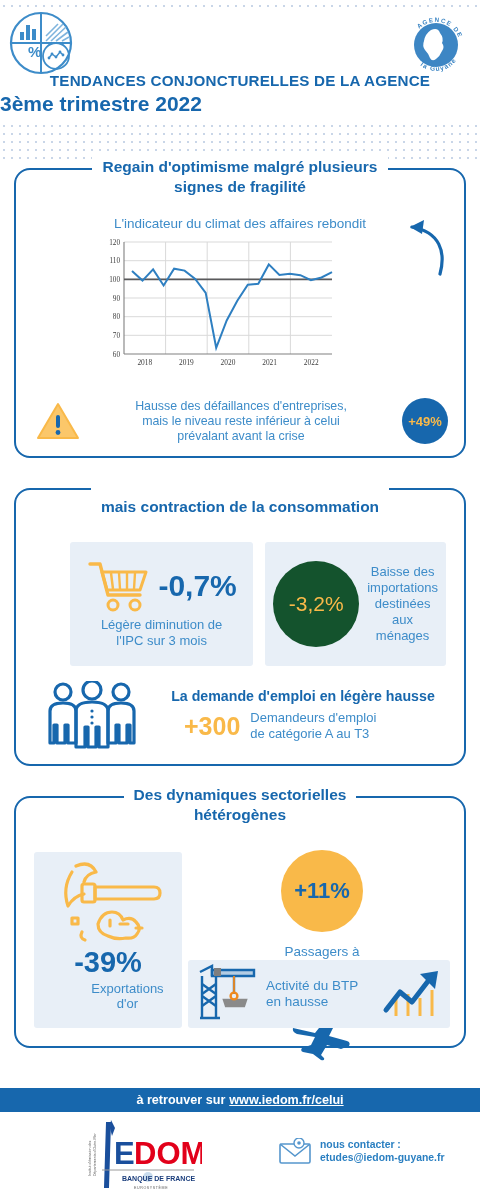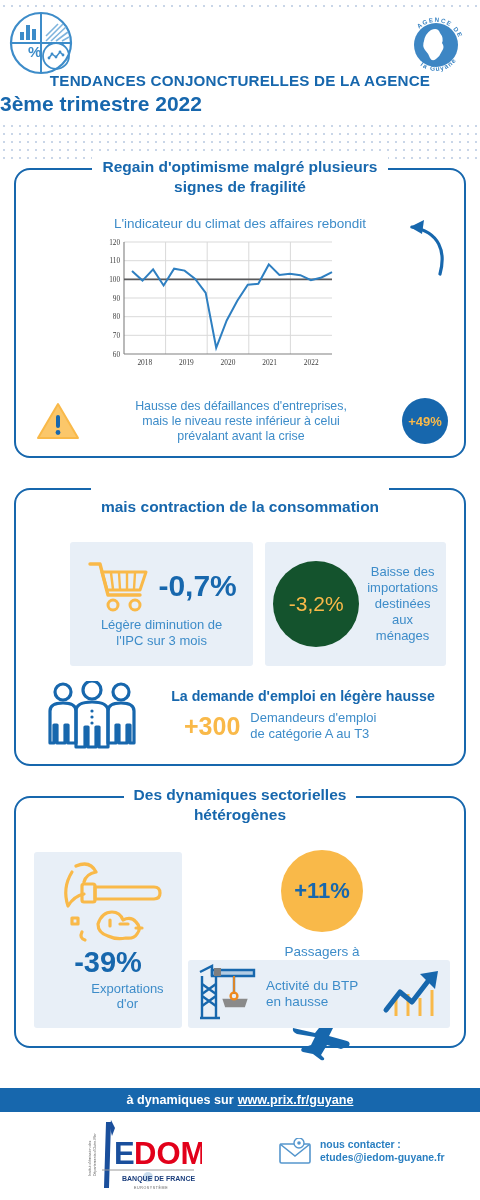--- a/index.html
+++ b/index.html
@@ -403,22 +403,22 @@
           <line x1="38" y1="30" x2="38" y2="48"></line>
           <line x1="50" y1="22" x2="50" y2="48"></line>
         </g>
         <polyline points="4,42 18,24 30,34 50,8" fill="none" stroke="#1767ad" stroke-width="5" stroke-linejoin="round" stroke-linecap="round"></polyline>
         <path d="M38 6 L56 3 L53 21 Z" fill="#1767ad"></path>
       </svg>
     </div>
   </div>
 
   <div class="foot-bar">
-    <span>à dynamiques sur</span>
-    <span class="url">www.prix.fr/guyane</span>
+    <span>à retrouver sur</span>
+    <span class="url">www.iedom.fr/celui</span>
   </div>
 
   <svg class="foot-logo" viewBox="0 0 124 76">
     <path d="M28 4 L33 4 L31 70 L26 70 Z" fill="#1a4f9c"></path>
     <path d="M33 2 L37 10 L34 18 L32 10 Z" fill="#1a4f9c"></path>
     <text x="13" y="58" font-size="3.6" fill="#5a5a5a" transform="rotate(-90 13 58)" font-family="Liberation Sans, sans-serif">Institut d'émission des</text>
     <text x="18" y="58" font-size="3.6" fill="#5a5a5a" transform="rotate(-90 18 58)" font-family="Liberation Sans, sans-serif">Départements d'Outre-Mer</text>
     <text x="36" y="46" font-size="31" font-weight="700" fill="#1a4f9c" font-family="Liberation Sans, sans-serif">E</text>
     <text x="56" y="46" font-size="31" font-weight="700" fill="#e2001a" font-family="Liberation Sans, sans-serif">DOM</text>
     <line x1="24" y1="52" x2="116" y2="52" stroke="#9a9a9a" stroke-width="1"></line>

